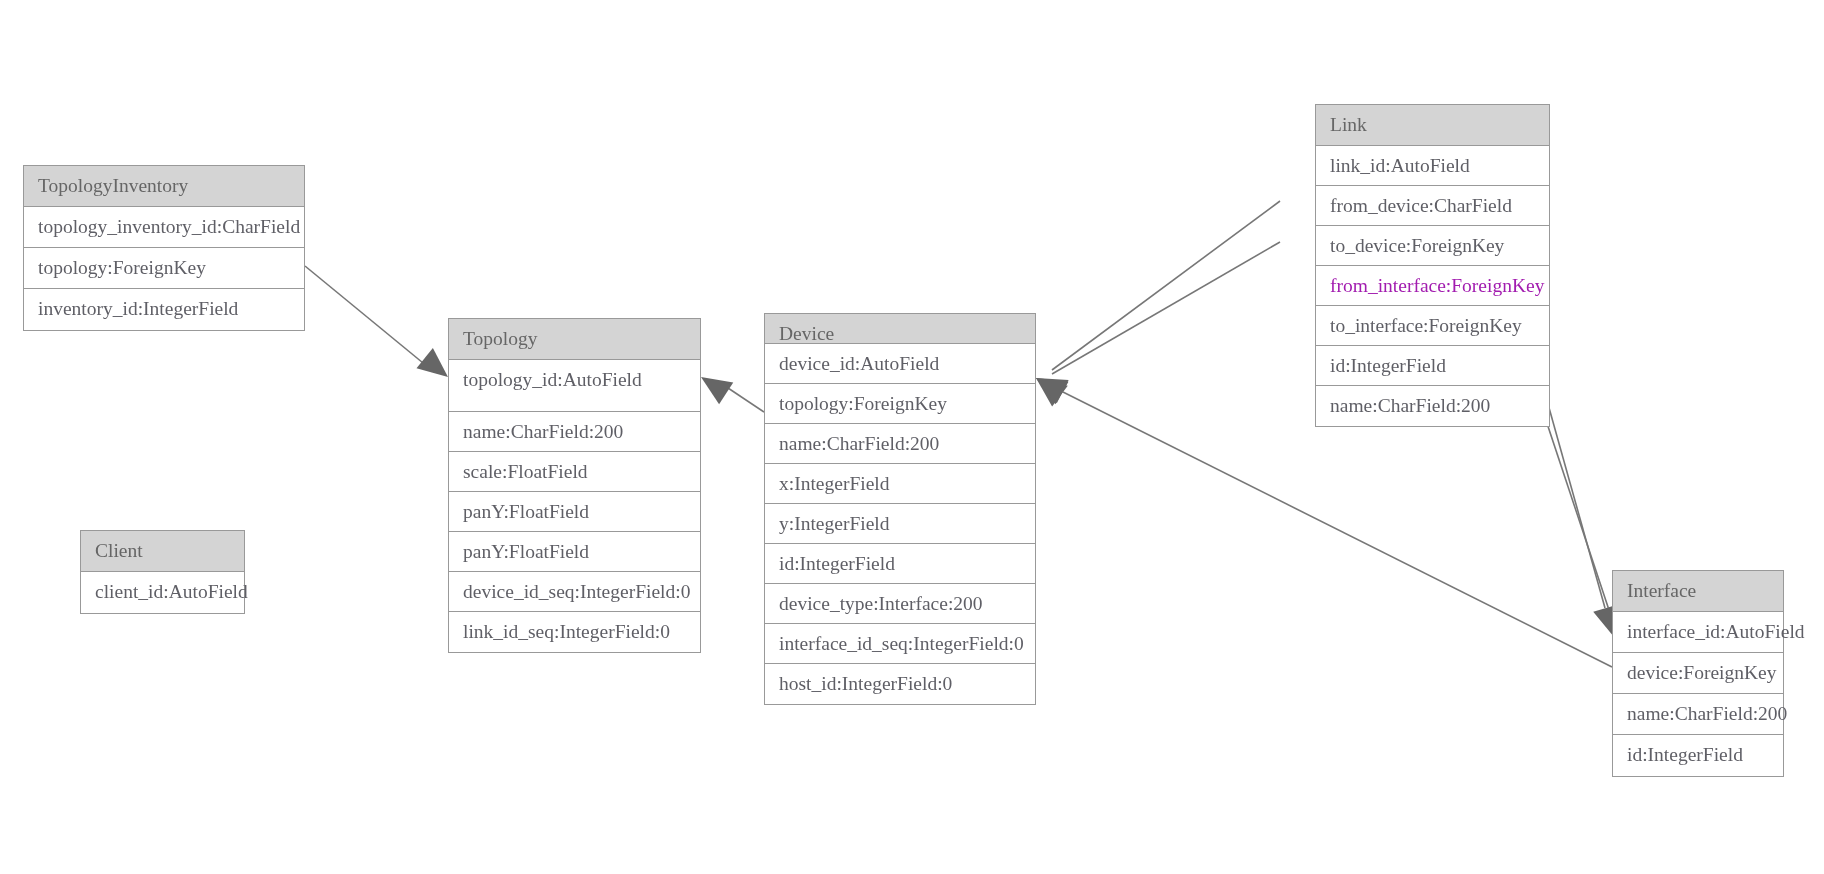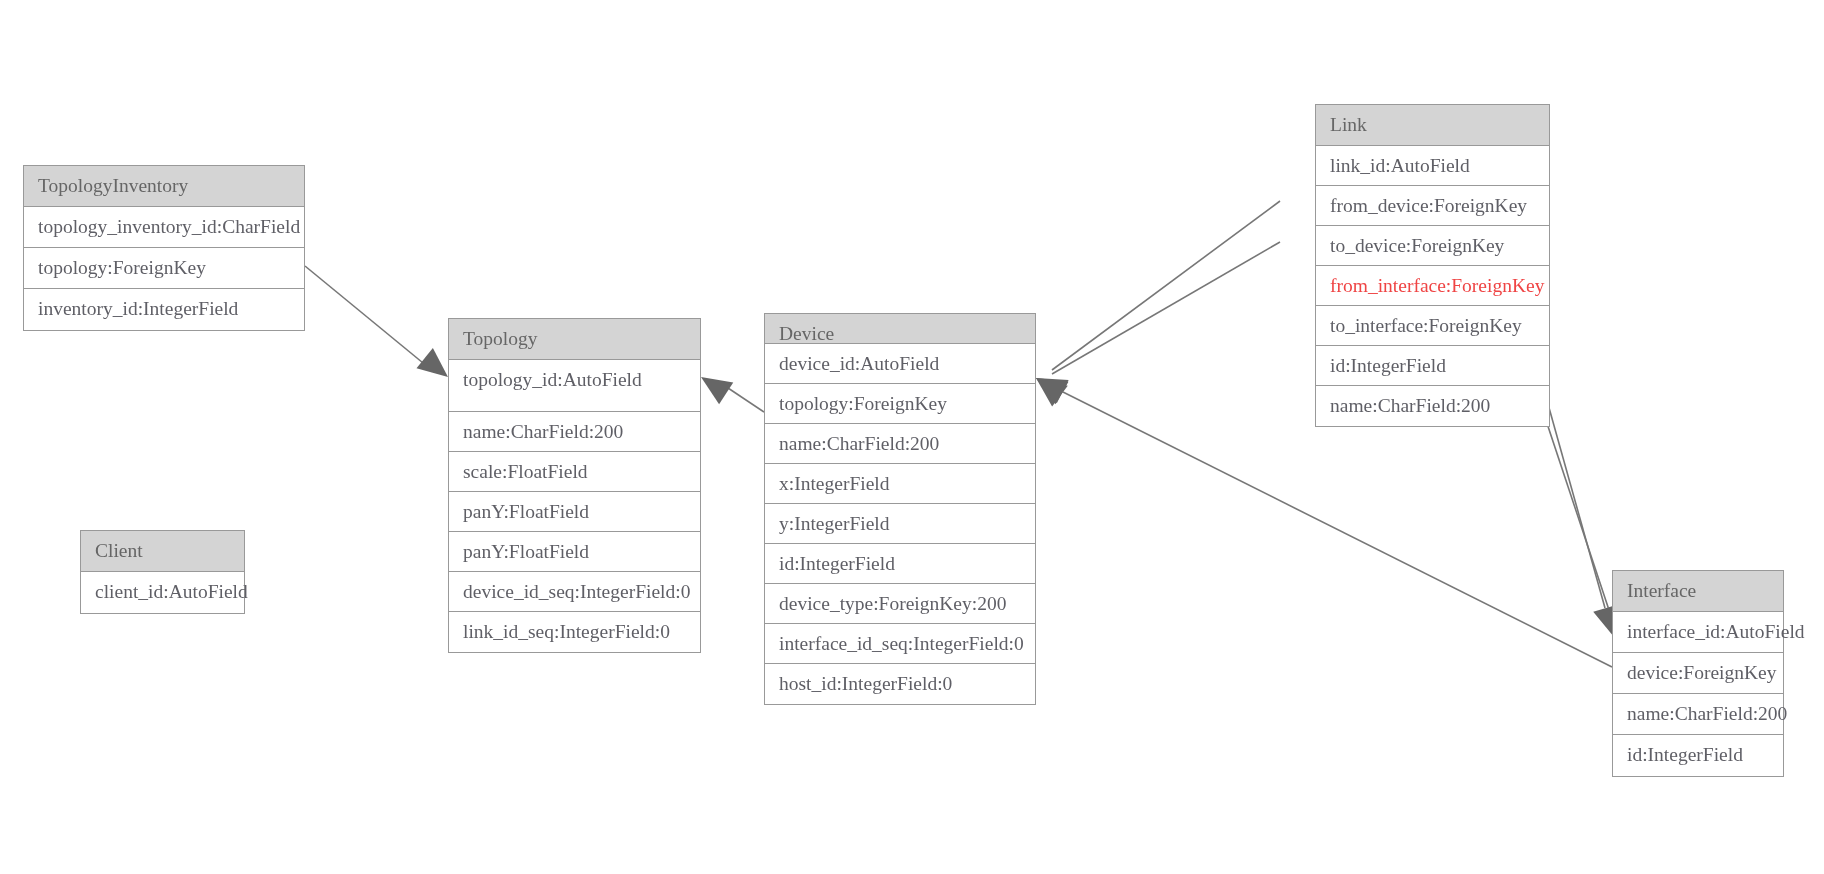--- a/index.html
+++ b/index.html
@@ -125,32 +125,32 @@
       </div>
       <div class="entity" style="left: 764px; top: 313px; width: 272px; border-color: rgb(153, 153, 153); background: rgb(255, 255, 255);">
         <div class="entity-header" style="height: 30px; background: rgb(212, 212, 212); color: rgb(102, 102, 102); border-bottom-color: rgb(153, 153, 153);">Device</div>
         <div class="entity-fields">
           <div class="field-row" style="height: 40px; color: rgb(95, 95, 102); border-bottom-color: rgb(153, 153, 153);">device_id:AutoField</div>
           <div class="field-row" style="height: 40px; color: rgb(95, 95, 102); border-bottom-color: rgb(153, 153, 153);">topology:ForeignKey</div>
           <div class="field-row" style="height: 40px; color: rgb(95, 95, 102); border-bottom-color: rgb(153, 153, 153);">name:CharField:200</div>
           <div class="field-row" style="height: 40px; color: rgb(95, 95, 102); border-bottom-color: rgb(153, 153, 153);">x:IntegerField</div>
           <div class="field-row" style="height: 40px; color: rgb(95, 95, 102); border-bottom-color: rgb(153, 153, 153);">y:IntegerField</div>
           <div class="field-row" style="height: 40px; color: rgb(95, 95, 102); border-bottom-color: rgb(153, 153, 153);">id:IntegerField</div>
-          <div class="field-row" style="height: 40px; color: rgb(95, 95, 102); border-bottom-color: rgb(153, 153, 153);">device_type:ForeignKey:200</div>
+          <div class="field-row" style="height: 40px; color: rgb(95, 95, 102); border-bottom-color: rgb(153, 153, 153);">device_type:Interface:200</div>
           <div class="field-row" style="height: 40px; color: rgb(95, 95, 102); border-bottom-color: rgb(153, 153, 153);">interface_id_seq:IntegerField:0</div>
           <div class="field-row" style="height: 40px; color: rgb(95, 95, 102); border-bottom-color: rgb(153, 153, 153);">host_id:IntegerField:0</div>
         </div>
       </div>
       <div class="entity" style="left: 1280px; top: 104px; width: 235px; border-color: rgb(153, 153, 153); background: rgb(255, 255, 255); margin-left: 35px;">
         <div class="entity-header" style="height: 41px; background: rgb(212, 212, 212); color: rgb(102, 102, 102); border-bottom-color: rgb(153, 153, 153);">Link</div>
         <div class="entity-fields">
           <div class="field-row" style="height: 40px; color: rgb(95, 95, 102); border-bottom-color: rgb(153, 153, 153);">link_id:AutoField</div>
-          <div class="field-row" style="height: 40px; color: rgb(95, 95, 102); border-bottom-color: rgb(153, 153, 153);">from_device:ForeignKey</div>
+          <div class="field-row" style="height: 40px; color: rgb(95, 95, 102); border-bottom-color: rgb(153, 153, 153);">from_device:CharField</div>
           <div class="field-row" style="height: 40px; color: rgb(95, 95, 102); border-bottom-color: rgb(153, 153, 153);">to_device:ForeignKey</div>
-          <div class="field-row" style="height: 40px; color: #ef4444; border-bottom-color: rgb(153, 153, 153);">from_interface:ForeignKey</div>
+          <div class="field-row" style="height: 40px; color: #a21caf; border-bottom-color: rgb(153, 153, 153);">from_interface:ForeignKey</div>
           <div class="field-row" style="height: 40px; color: rgb(95, 95, 102); border-bottom-color: rgb(153, 153, 153);">to_interface:ForeignKey</div>
           <div class="field-row" style="height: 40px; color: rgb(95, 95, 102); border-bottom-color: rgb(153, 153, 153);">id:IntegerField</div>
           <div class="field-row" style="height: 40px; color: rgb(95, 95, 102); border-bottom-color: rgb(153, 153, 153);">name:CharField:200</div>
         </div>
       </div>
       <div class="entity" style="left: 1612px; top: 570px; width: 172px; border-color: rgb(153, 153, 153); background: rgb(255, 255, 255);">
         <div class="entity-header" style="height: 41px; background: rgb(212, 212, 212); color: rgb(102, 102, 102); border-bottom-color: rgb(153, 153, 153);">Interface</div>
         <div class="entity-fields">
           <div class="field-row" style="height: 41px; color: rgb(95, 95, 102); border-bottom-color: rgb(153, 153, 153);">interface_id:AutoField</div>
           <div class="field-row" style="height: 41px; color: rgb(95, 95, 102); border-bottom-color: rgb(153, 153, 153);">device:ForeignKey</div>

